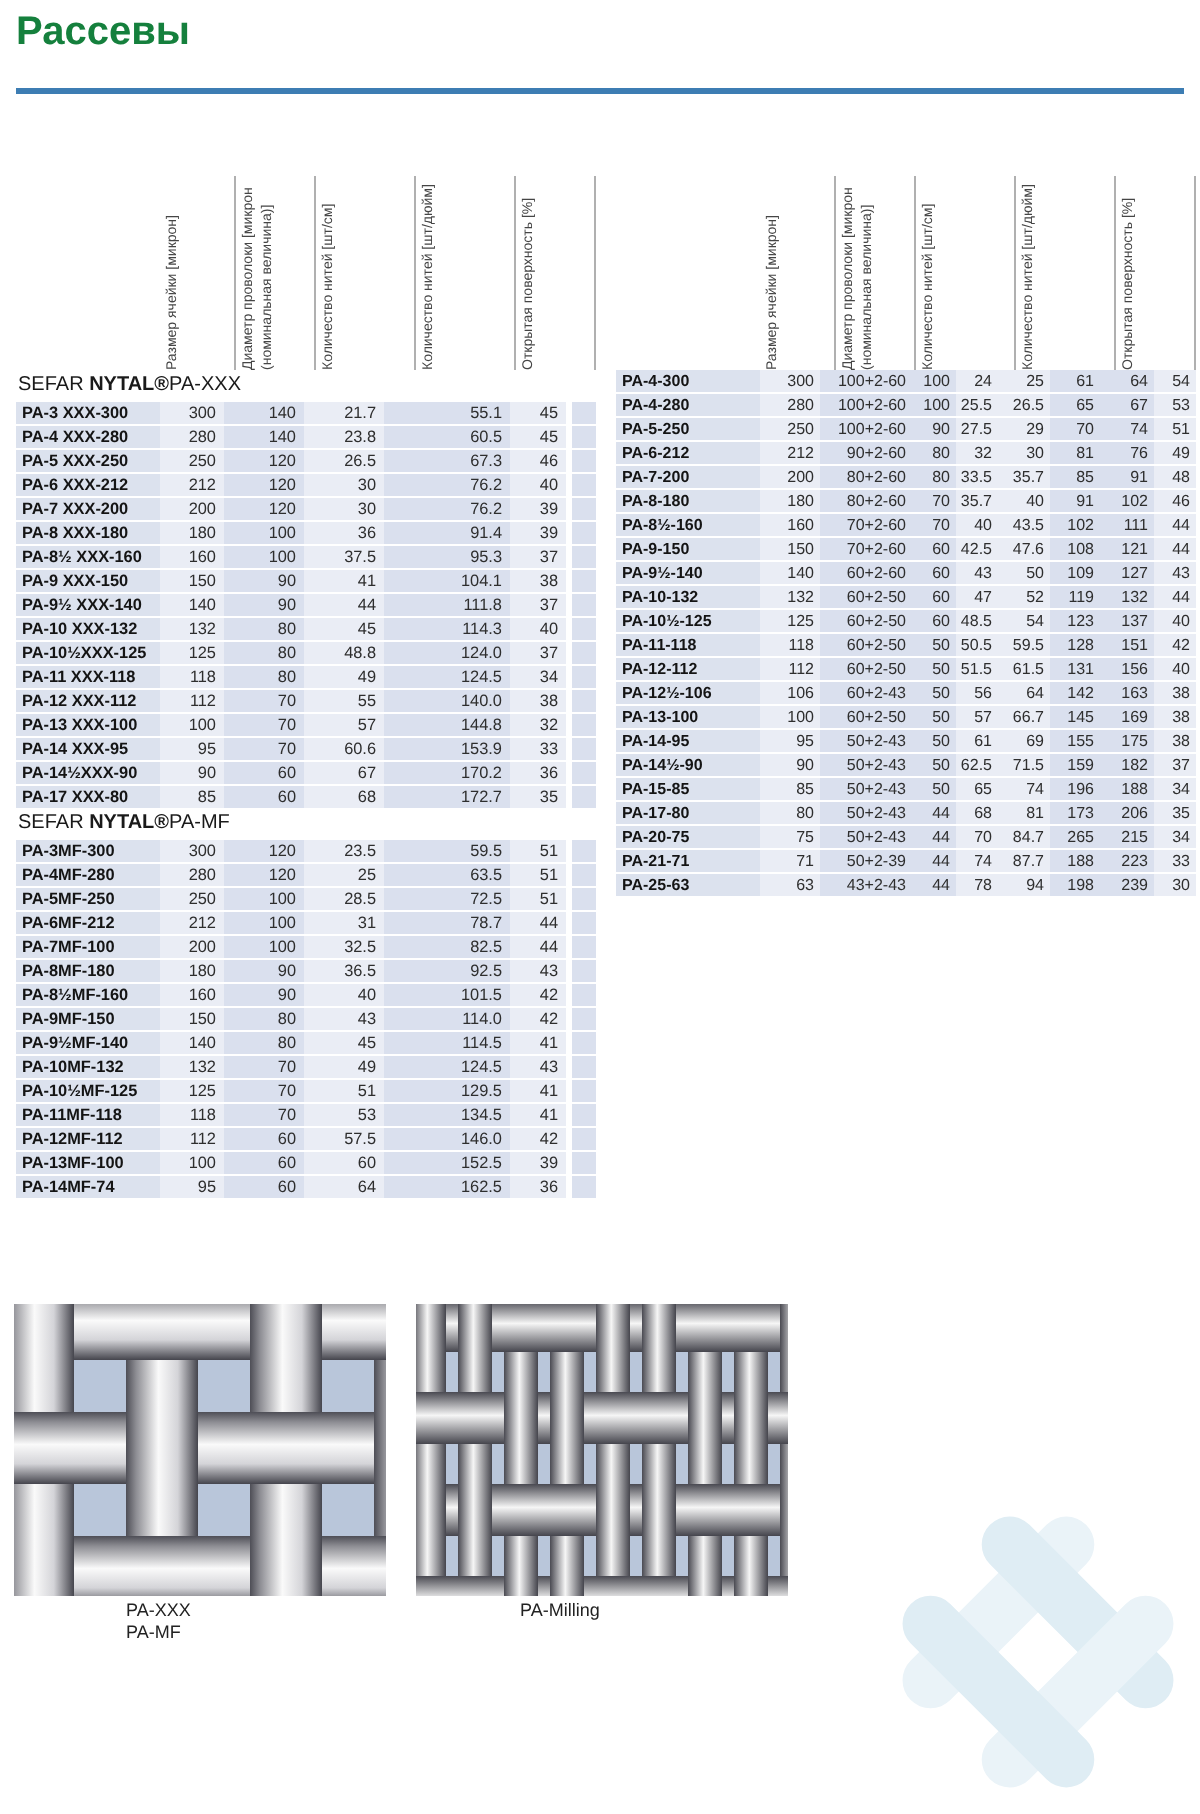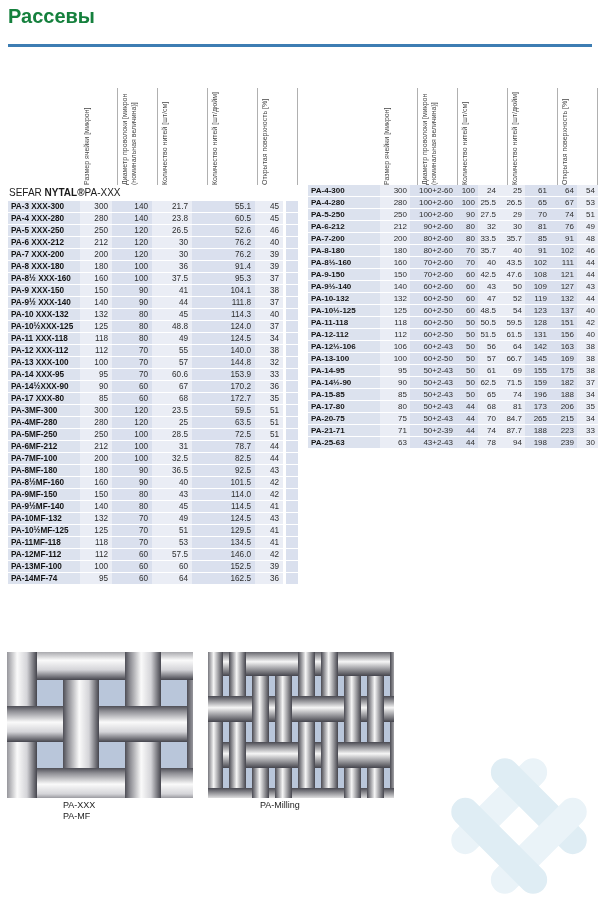--- a/index.html
+++ b/index.html
@@ -90,21 +90,21 @@
           <div class="cell l">23.8</div>
           <div class="cell b">60.5</div>
           <div class="cell l">45</div>
           <div class="cell st"></div>
         </div>
         <div class="trow">
           <div class="cell lab">PA-5 XXX-250</div>
           <div class="cell l">250</div>
           <div class="cell b">120</div>
           <div class="cell l">26.5</div>
-          <div class="cell b">52.6</div>
+          <div class="cell b">67.3</div>
           <div class="cell l">46</div>
           <div class="cell st"></div>
         </div>
         <div class="trow">
           <div class="cell lab">PA-6 XXX-212</div>
           <div class="cell l">212</div>
           <div class="cell b">120</div>
           <div class="cell l">30</div>
           <div class="cell b">76.2</div>
           <div class="cell l">40</div>
@@ -222,20 +222,24 @@
           <div class="cell lab">PA-17 XXX-80</div>
           <div class="cell l">85</div>
           <div class="cell b">60</div>
           <div class="cell l">68</div>
           <div class="cell b">172.7</div>
           <div class="cell l">35</div>
           <div class="cell st"></div>
         </div>
       </div>
 
+    <div class="ttitle">
+      <span>SEFAR</span>
+      <span class="bold">NYTAL®</span><span>PA-MF</span>
+    </div>
     <div class="rows ltable">
         <div class="trow">
           <div class="cell lab">PA-3MF-300</div>
           <div class="cell l">300</div>
           <div class="cell b">120</div>
           <div class="cell l">23.5</div>
           <div class="cell b">59.5</div>
           <div class="cell l">51</div>
           <div class="cell st"></div>
         </div>

